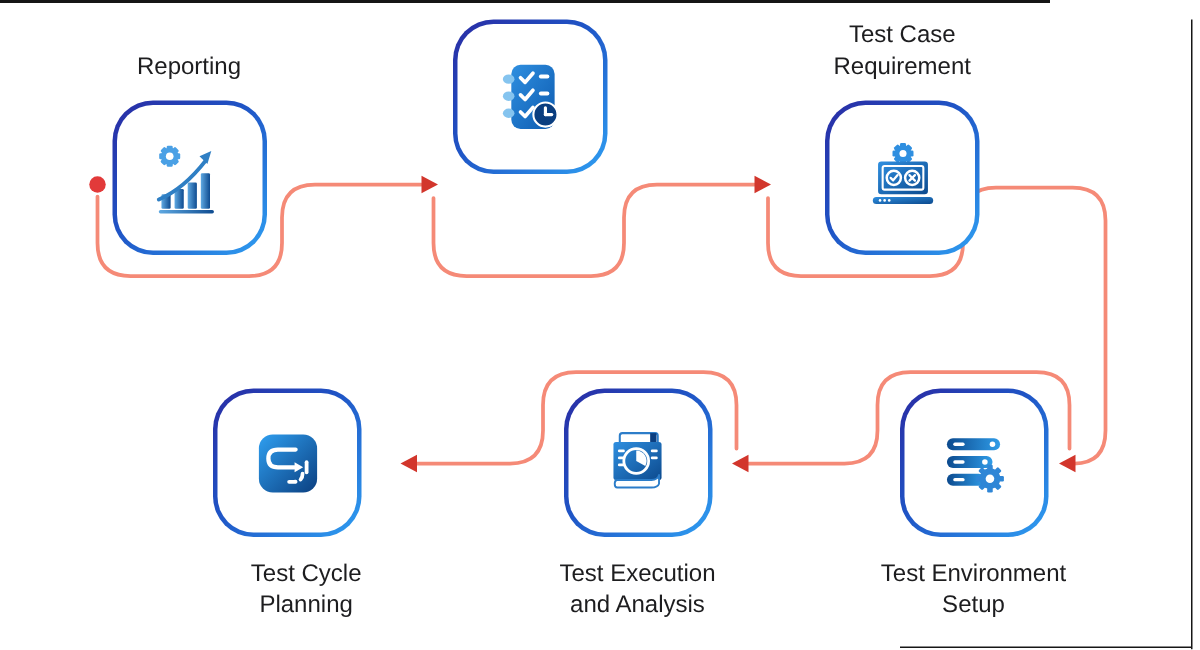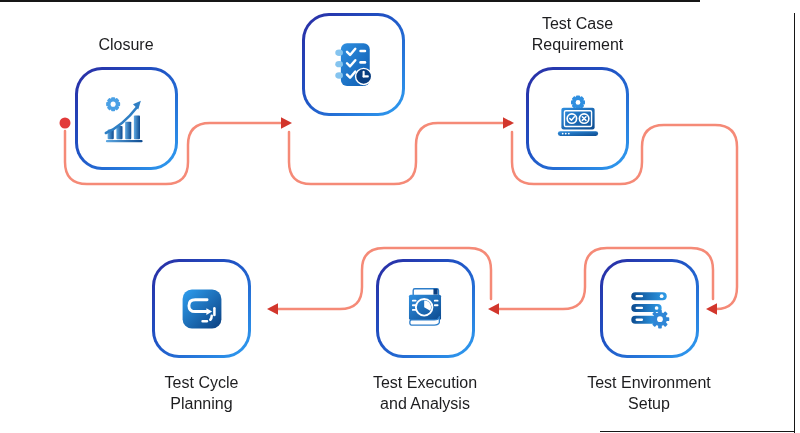--- a/index.html
+++ b/index.html
@@ -57,21 +57,21 @@
     <polygon points="706,309 717,303.2 717,314.8"></polygon>
     <polygon points="488,309 499,303.2 499,314.8"></polygon>
     <polygon points="267,309 278,303.2 278,314.8"></polygon>
   </g>
   <circle cx="65" cy="123" r="5.5" fill="#e23a3a"></circle>
 </svg>
 
 <div class="step row-top" style="left:64px;top:13px;width:124px;">
   <div class="step-label">
     <br>
-    <span>Closure</span>
+    <span>Reporting</span>
   </div>
   <div class="box box-top">
       <div class="box-inner">
     <svg class="icon" width="56" height="56" viewBox="0 0 64 64">
       <defs>
             <linearGradient id="g1" x1="0" y1="0" x2="1" y2="0">
         <stop offset="0" stop-color="#5fa9e2"></stop>
               <stop offset="1" stop-color="#0e4b90"></stop>
             </linearGradient>
           </defs>
@@ -125,21 +125,21 @@
       <circle cx="43" cy="45" r="9.2" fill="#0a3e80" stroke="#ffffff" stroke-width="1.6"></circle>
       <g stroke="#ffffff" stroke-width="2.4" stroke-linecap="round">
         <path d="M43,45 L43,39.8"></path>
             <path d="M43,45 L47.8,45"></path>
       </g>
     </svg>
   </div>
     </div>
 </div>
 
-<div class="step row-top" style="left:526px;top:13px;width:103px;">
+<div class="step row-top" style="left:550px;top:13px;width:103px;">
   <div class="step-label">
     <span>Test Case</span><br>
     <span>Requirement</span>
   </div>
   <div class="box box-top">
       <div class="box-inner">
     <svg class="icon" width="56" height="56" viewBox="0 0 64 64">
       <defs>
             <linearGradient id="g3" x1="0" y1="0" x2="1" y2="1">
         <stop offset="0" stop-color="#2f8fe0"></stop>
@@ -235,21 +235,21 @@
       <path d="M16,45 h27 q5,0 6,-4 v7 q-1,3 -6,3 h-27 q-2,0 -2,-3 t2,-3 z" fill="#ffffff" stroke="#2c7dc9" stroke-width="1.5" stroke-linejoin="round"></path>
     </svg>
   </div>
     </div>
   <div class="step-label">
     <span>Test Execution</span><br>
     <span>and Analysis</span>
   </div>
 </div>
 
-<div class="step row-bottom" style="left:152px;top:259px;width:99px;">
+<div class="step row-bottom" style="left:142px;top:259px;width:99px;align-items:flex-end;">
   <div class="box box-bottom">
       <div class="box-inner">
     <svg class="icon" width="54" height="54" viewBox="0 0 64 64">
       <defs>
             <linearGradient id="g6" x1="0" y1="0" x2="1" y2="1">
         <stop offset="0" stop-color="#2f9ff0"></stop>
               <stop offset="1" stop-color="#0b3f80"></stop>
             </linearGradient>
           </defs>
       <rect x="9" y="9" width="46" height="46" rx="11" fill="url(#g6)"></rect>

